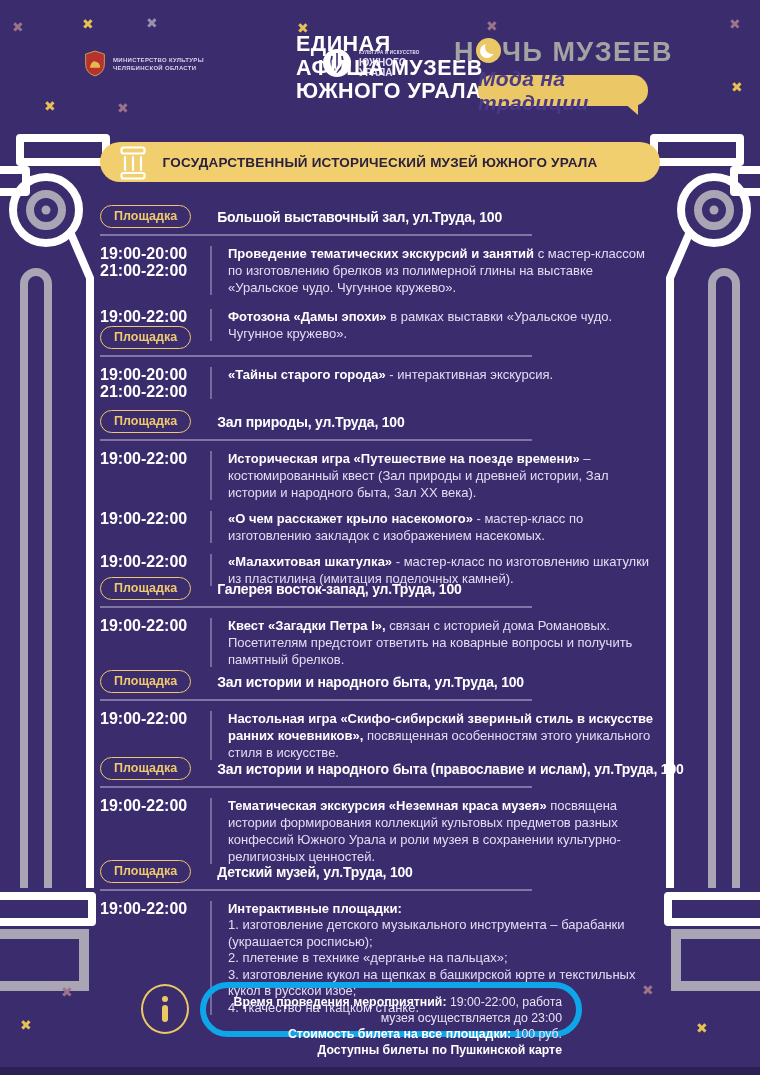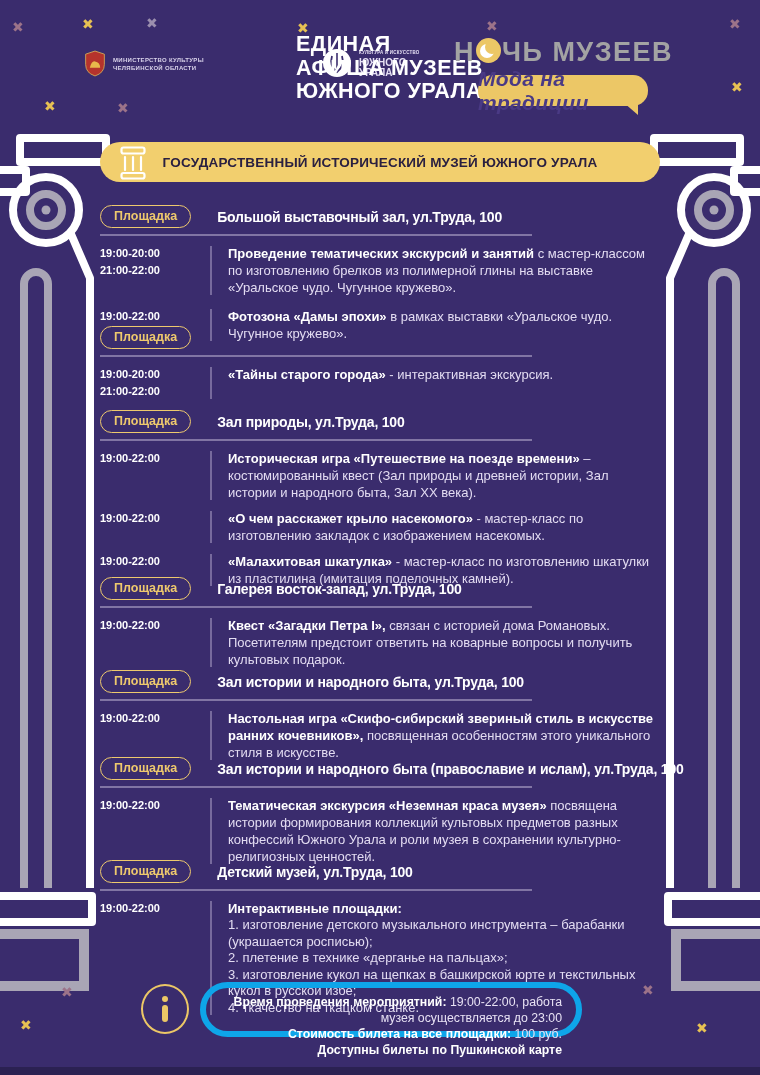--- a/index.html
+++ b/index.html
@@ -40,21 +40,21 @@
   .banner-icon{position:absolute;left:20px;top:4px;}
   .banner-text{color:#2a2040;font-size:13.5px;font-weight:700;letter-spacing:.2px;}
   
   .section{position:absolute;left:100px;width:560px;}
   .badge-row{display:flex;align-items:center;gap:26px;}
   .badge{border:1.5px solid #eec96d;color:#eec96d;border-radius:14px;padding:3px 13px 4px;
          font-size:12.5px;font-weight:700;}
   .venue{color:#fff;font-size:14px;font-weight:700;letter-spacing:-.2px;white-space:nowrap;}
   .sep{margin-top:6px;width:432px;height:2px;background:rgba(200,190,220,.5);}
   .row{display:flex;margin-top:9px;}
-  .time{width:92px;color:#fff;font-size:11px;font-weight:700;line-height:17px;white-space:pre;}
+  .time{width:92px;color:#fff;font-size:16px;font-weight:700;line-height:17px;white-space:pre;}
   .vdiv{width:2px;background:rgba(180,168,205,.5);margin:1px 16px 1px 18px;}
   .desc{flex:1;color:#e3dcf2;font-size:13px;line-height:17px;margin:0;}
   .desc b{color:#fff;}
   .desc .li{display:block;line-height:16.5px;}
   
   .info-circle{position:absolute;left:141px;top:984px;width:44px;height:46px;border:2.5px solid #ecc766;
                border-radius:50%;display:flex;flex-direction:column;align-items:center;justify-content:center;gap:3px;}
   .info-dot{width:6px;height:6px;border-radius:50%;background:#ecc766;}
   .info-bar{width:6px;height:17px;border-radius:3px;background:#ecc766;}
   .info-pill{position:absolute;left:200px;top:982px;width:382px;height:55px;border:6px solid #0ea5e9;
@@ -207,21 +207,21 @@
 
   <div class="section" style="top:577px">
     <div class="badge-row">
       <span class="badge">Площадка</span>
       <span class="venue">Галерея восток-запад, ул.Труда, 100</span>
     </div>
     <div class="sep"></div>
     <div class="row">
       <div class="time">19:00-22:00</div>
       <div class="vdiv"></div>
-      <p class="desc"><b>Квест «Загадки Петра I»,</b><span> связан с историей дома Романовых. Посетителям предстоит ответить на коварные вопросы и получить культовых подарок.</span></p>
+      <p class="desc"><b>Квест «Загадки Петра I»,</b><span> связан с историей дома Романовых. Посетителям предстоит ответить на коварные вопросы и получить памятный брелков.</span></p>
     </div>
   </div>
 
   <div class="section" style="top:670px">
     <div class="badge-row">
       <span class="badge">Площадка</span>
       <span class="venue">Зал истории и народного быта, ул.Труда, 100</span>
     </div>
     <div class="sep"></div>
     <div class="row">

